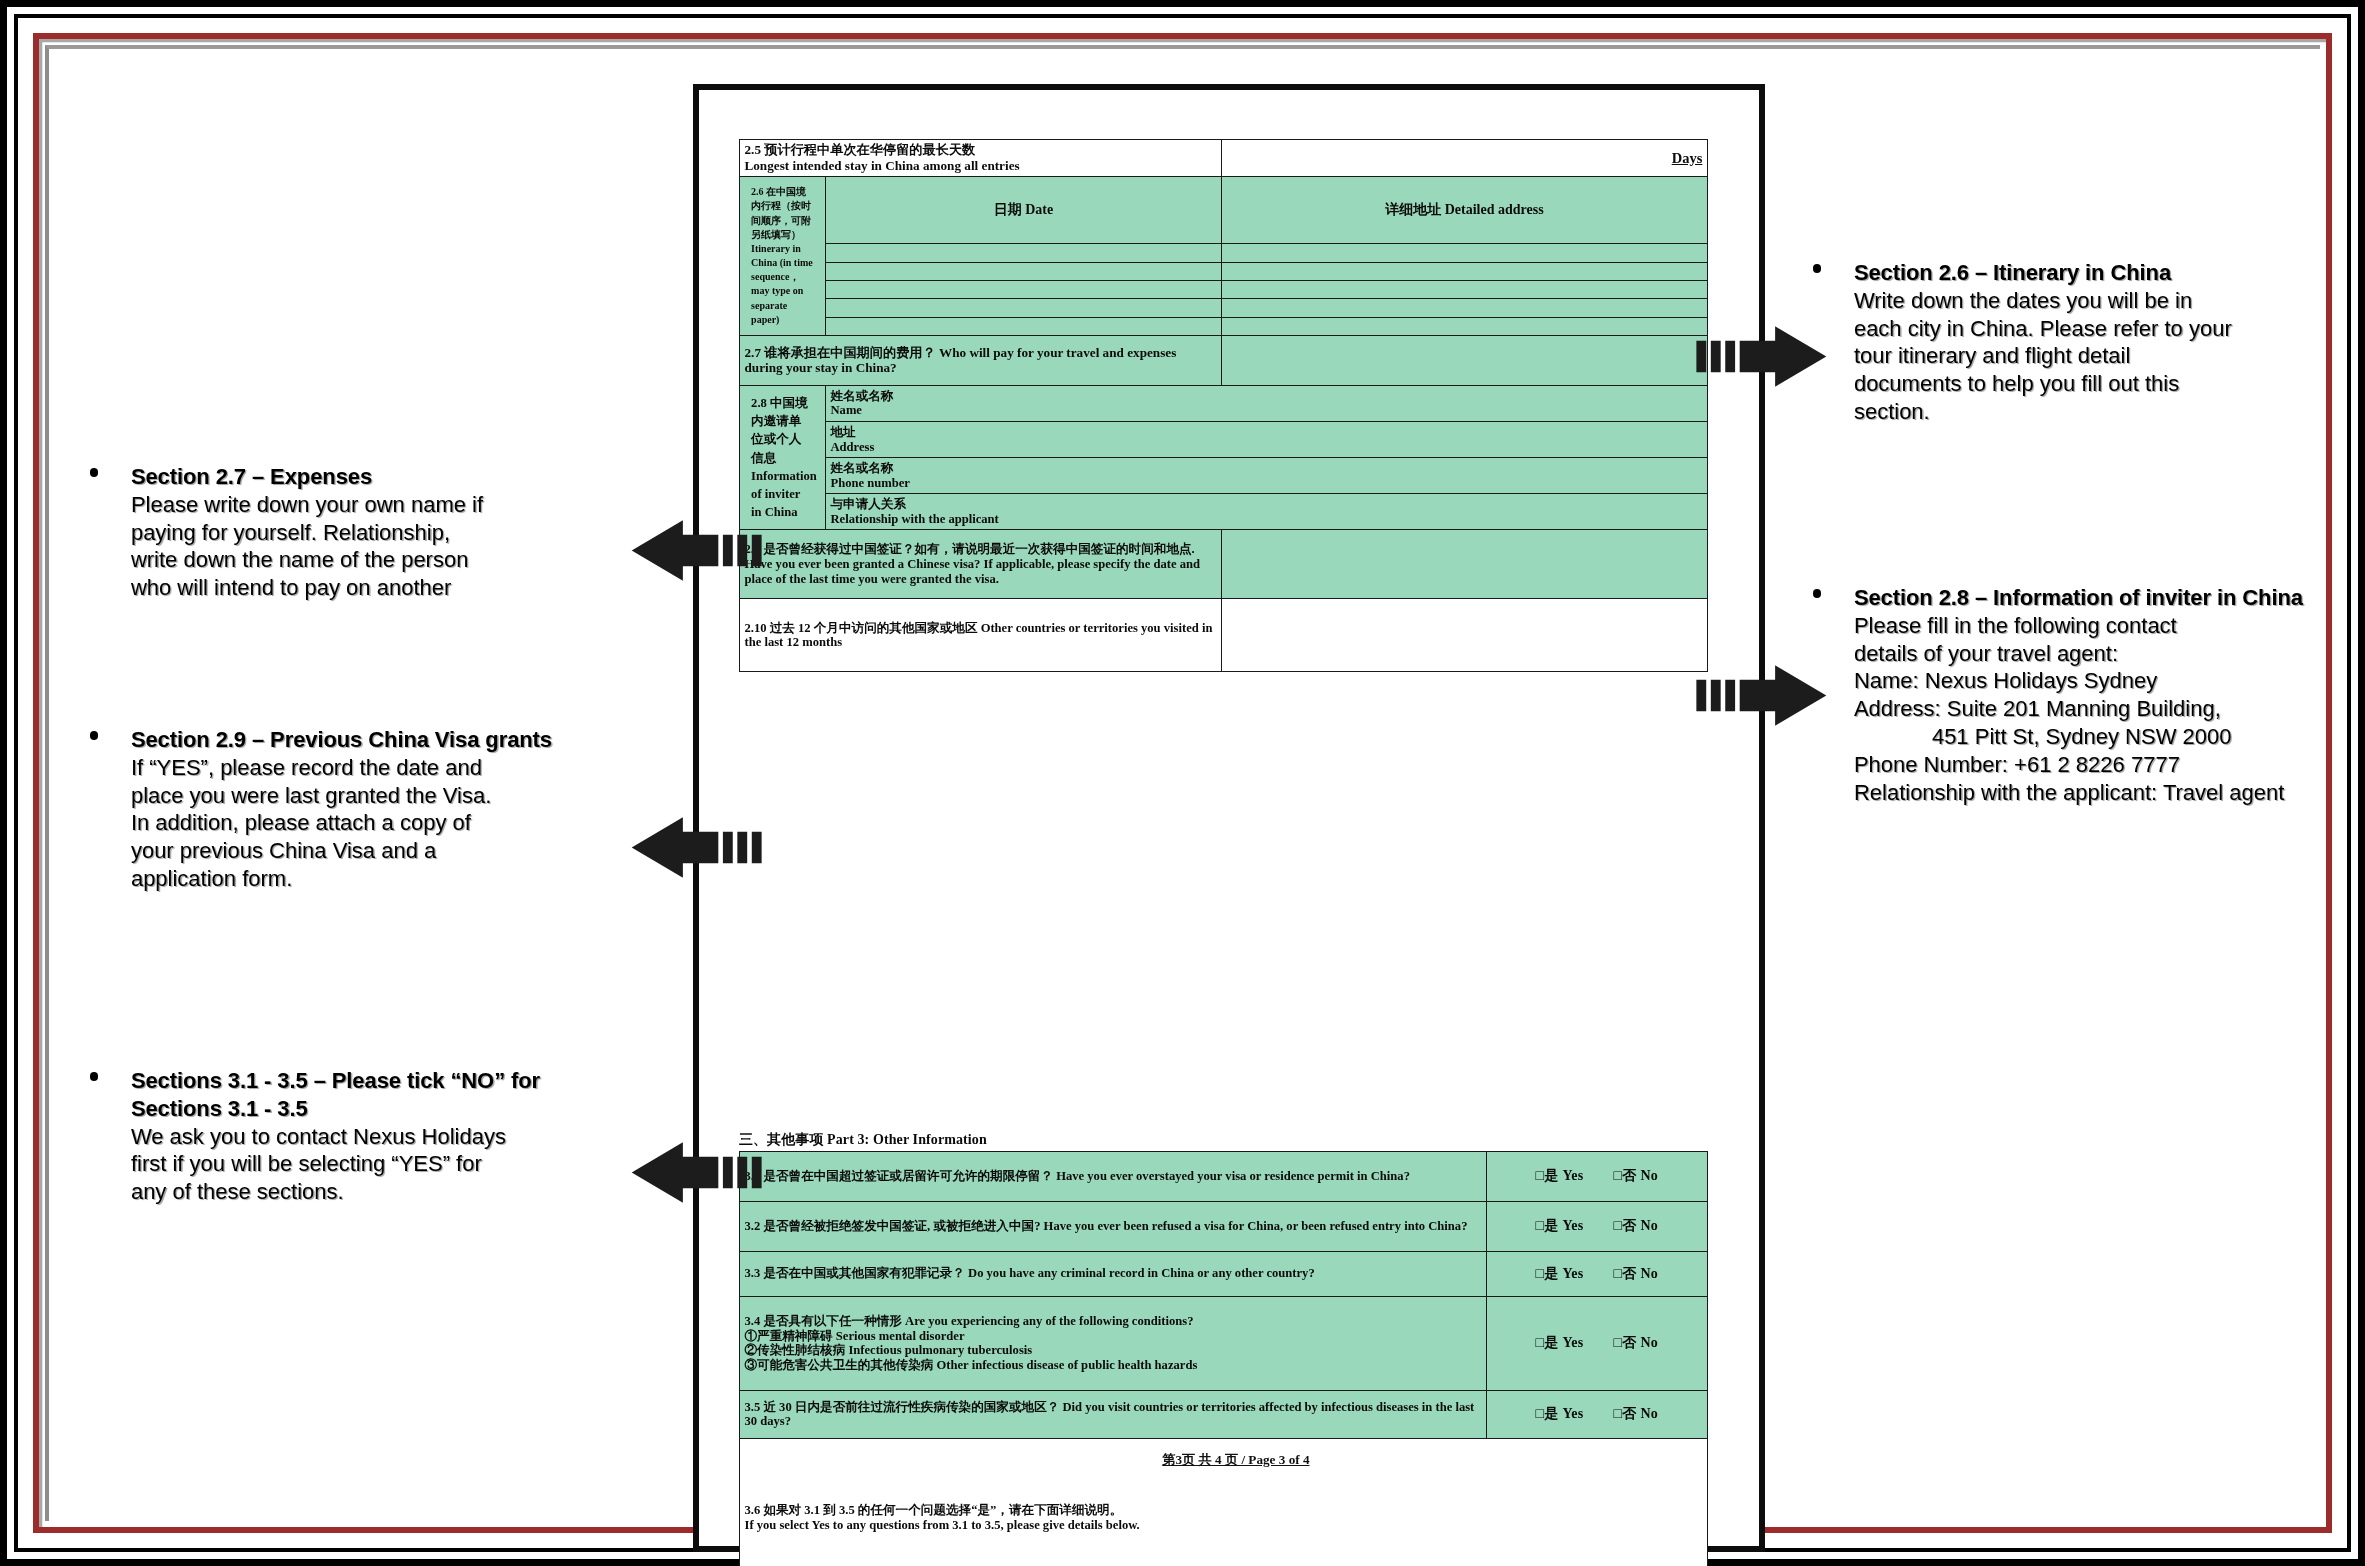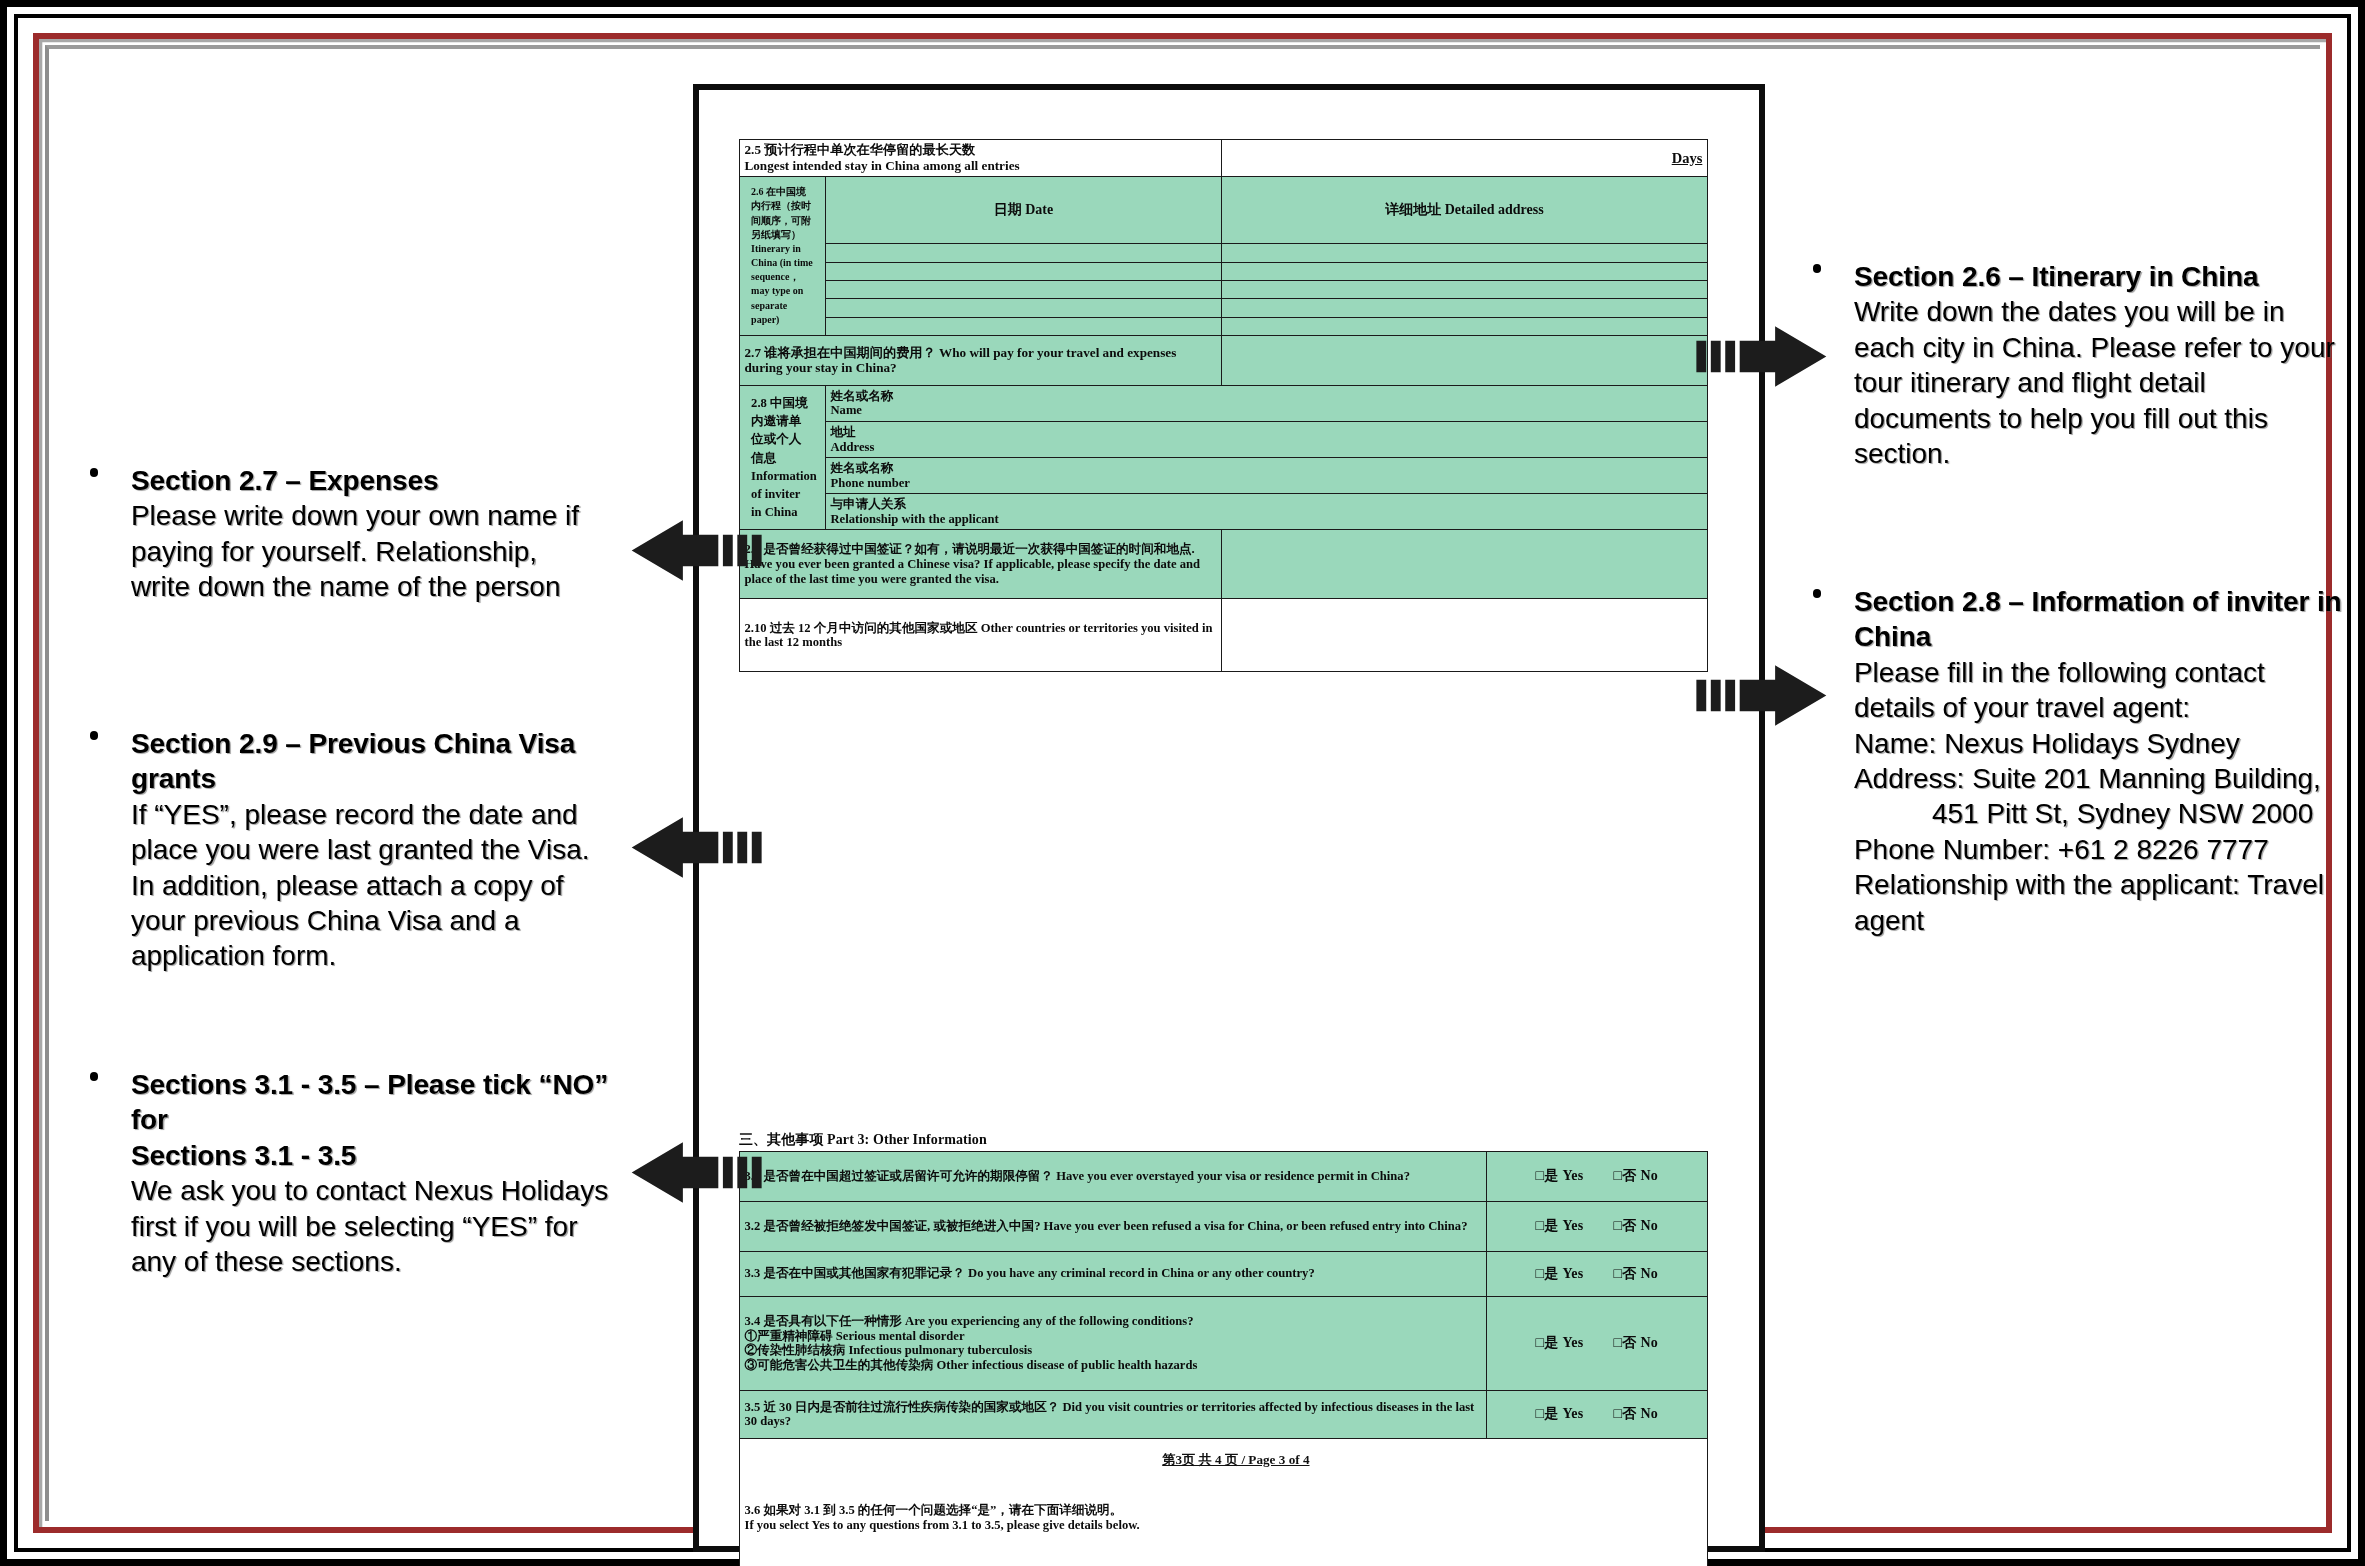--- a/index.html
+++ b/index.html
@@ -138,21 +138,21 @@
 
   
   .arrow { position: absolute; }
   .arrow svg { display: block; }
 
   
   .note {
     position: absolute;
     font-family: "Liberation Sans", sans-serif;
     color: #000000;
-    font-size: 28px;
+    font-size: 22px;
     line-height: 1.265;
     text-shadow: 1.3px 1.3px 0.7px rgba(90,90,90,.55);
   }
   .note .bullet {
     position: absolute;
     left: 0; top: 5.3px;
     width: 8.6px; height: 8.6px;
     background: #000;
     border-radius: 50%;
   }
@@ -400,20 +400,21 @@
               </svg>
             </div>
 
             <div class="note" style="left:41px; top:414px; width:529px;">
               <span class="bullet"></span>
               <div class="body">
                 <span class="title">Section 2.7 – Expenses</span>
                 <span class="line">Please write down your own name if</span>
                 <span class="line">paying for yourself. Relationship,</span>
                 <span class="line">write down the name of the person</span>
+                <span class="line">who will intend to pay on another</span>
               </div>
             </div>
 
             <div class="note" style="left:41px; top:677px; width:548px;">
               <span class="bullet"></span>
               <div class="body">
                 <span class="title">Section 2.9 – Previous China Visa grants</span>
                 <span class="line">If “YES”, please record the date and</span>
                 <span class="line">place you were last granted the Visa.</span>
                 <span class="line">In addition, please attach a copy of</span>

